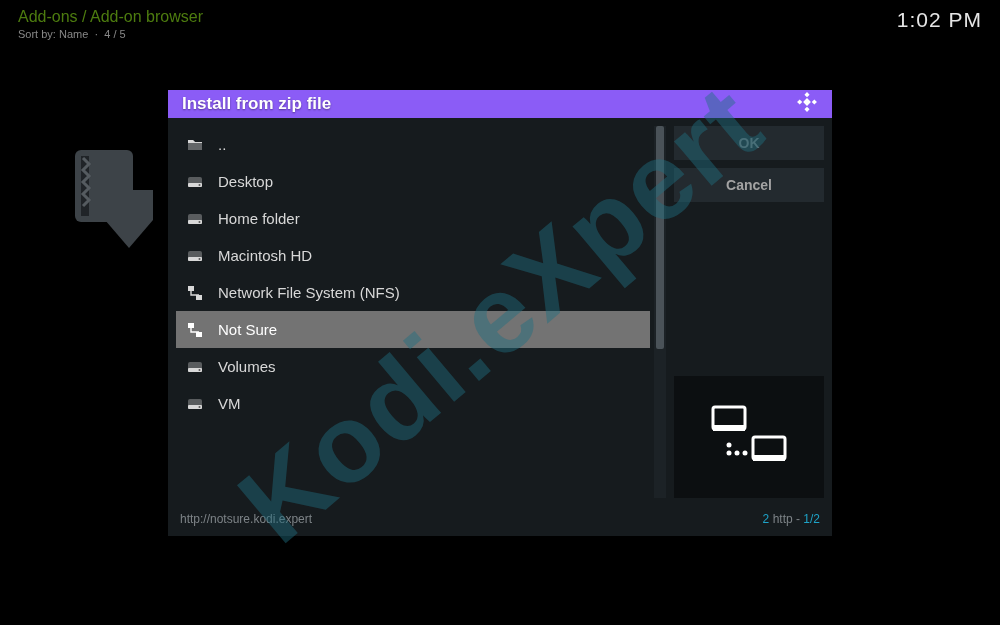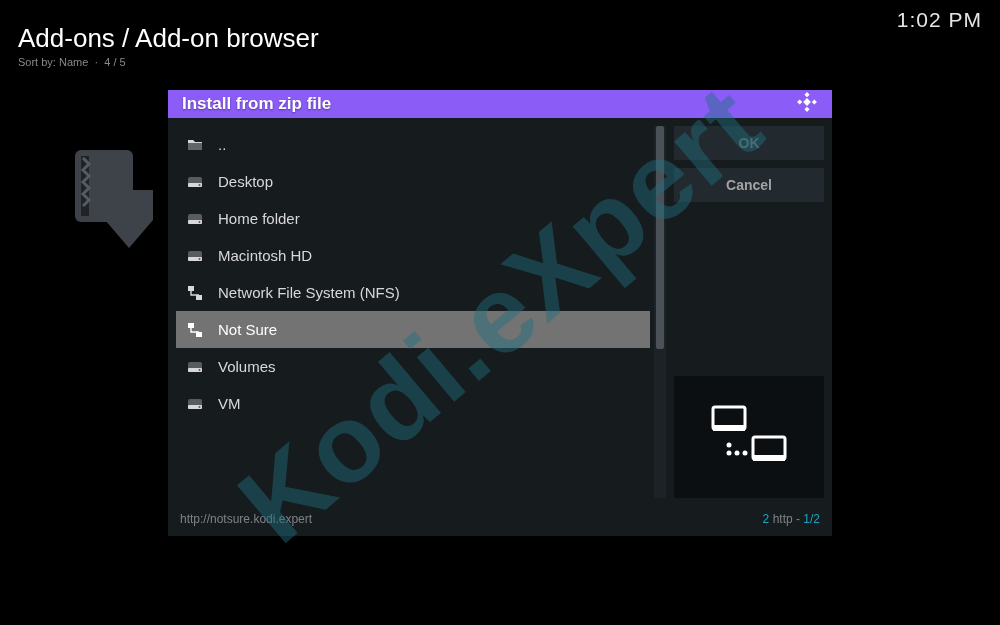--- a/index.html
+++ b/index.html
@@ -22,21 +22,21 @@
     white-space: nowrap;
     z-index: 5;
     letter-spacing: 2px;
   }
   .topbar {
     position: absolute;
     top: 8px; left: 18px; right: 18px;
     display: flex; justify-content: space-between;
     align-items: flex-start;
   }
-  .breadcrumb { font-size: 26px; color: #ffffff; font-weight: 300; margin-top: 15px; }
+  .breadcrumb { font-size: 16px; color: #4d7c0f; font-weight: 300; }
   .sortline { font-size: 11px; color: #888; margin-top: 2px; }
   .clock { font-size: 21px; color: #e5e5e5; font-weight: 400; letter-spacing: 1px; }
 
   .bg-icon {
     position: absolute;
     left: 65px; top: 150px;
   }
   .bg-icon svg { width: 100px; height: 110px; }
 
   .dialog {

